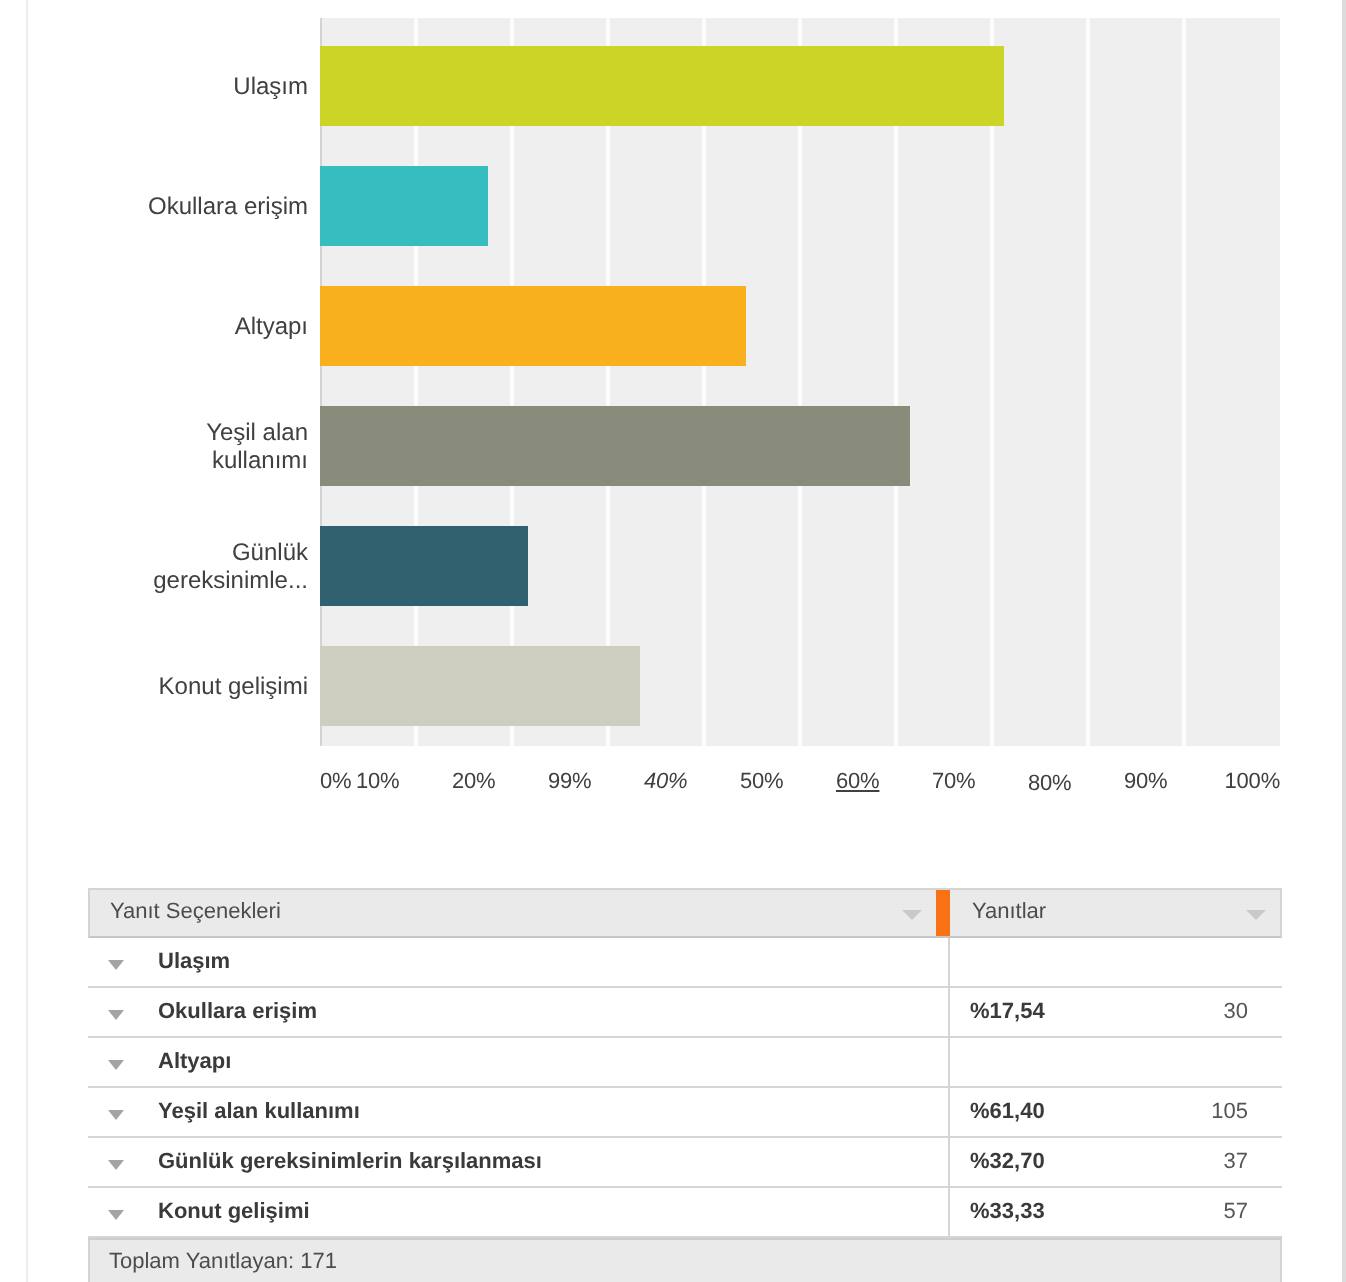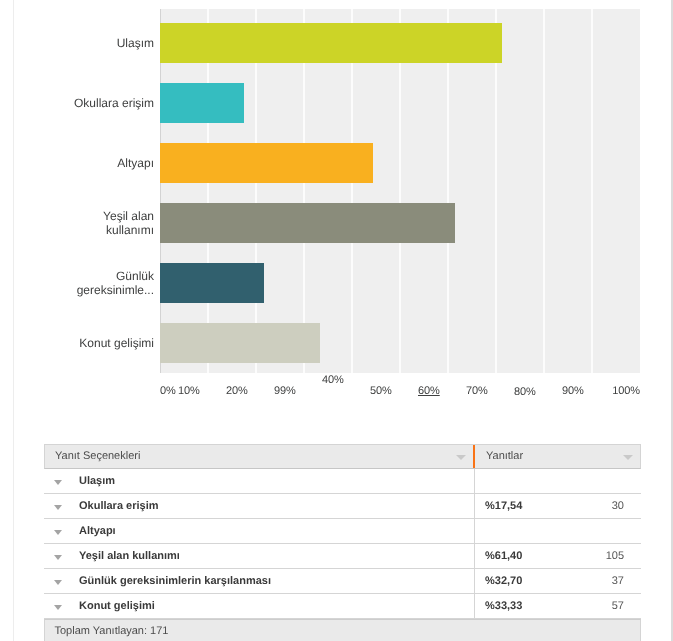--- a/index.html
+++ b/index.html
@@ -12,21 +12,21 @@
   .gridline{position:absolute;top:0;bottom:0;width:2px;}
   .yaxis{position:absolute;left:0;top:0;bottom:0;width:1px;}
   .bar{position:absolute;height:40px;}
   .barlabel{position:absolute;left:0;width:154px;text-align:right;font-size:12px;line-height:14px;}
   .barlabel span{display:inline-block;max-width:81px;}
   .xtick{position:absolute;font-size:11px;letter-spacing:-0.1px;text-align:left;}
   
   #tbl{position:absolute;left:44px;top:443.6px;width:597px;}
   .thead{position:relative;display:flex;height:25px;background:#eaeaea;border:1px solid #d4d4d4;border-bottom:1px solid #c6c6c6;box-sizing:border-box;}
   .th{position:relative;display:flex;align-items:center;font-size:11px;color:#4c4c4c;box-sizing:border-box;height:100%;}
-  .th1{width:430px;padding-left:10px;border-right:2px solid #f97316;}
+  .th1{width:430px;padding-left:10px;border-right:7px solid #f97316;}
   .th2{flex:1;padding-left:11px;}
   .caret{position:absolute;width:0;height:0;border-left:5.2px solid transparent;border-right:5.2px solid transparent;border-top:5px solid #c9c9c9;}
   .caret.c-a{right:7.4px;top:10px;}
   .trow{position:relative;display:flex;height:25px;box-sizing:border-box;background:#fff;}
   .trow:after{content:"";position:absolute;left:0;right:0;bottom:0;height:1px;background:#d5d5d5;}
   .c1{width:431px;position:relative;display:flex;align-items:center;box-sizing:border-box;border-right:1px solid #d5d5d5;}
   .exp{position:absolute;left:9.6px;top:11.8px;width:0;height:0;border-left:4.4px solid transparent;border-right:4.4px solid transparent;border-top:5px solid #a4a4a4;}
   .rl{font-size:11px;font-weight:bold;color:#3a3a3a;margin-left:35px;}
   .c2{flex:1;position:relative;display:flex;align-items:center;box-sizing:border-box;}
   .pc{font-size:11px;font-weight:bold;color:#3a3a3a;margin-left:10px;}
@@ -77,21 +77,21 @@
         </div>
         <div class="barlabel" style="top: 325px; height: 36px; display: flex; align-items: center; justify-content: flex-end; color: rgb(63, 64, 64);">
           <span>Konut gelişimi</span>
         </div>
       </div>
     <div id="xaxis">
         <div class="xtick" style="left: 160px; width: 60px; top: 385px; color: rgb(63, 64, 64); text-align: left;">0%</div>
         <div class="xtick" style="left: 178px; width: 60px; top: 385px; color: rgb(63, 64, 64);">10%</div>
         <div class="xtick" style="left: 226px; width: 60px; top: 385px; color: rgb(63, 64, 64);">20%</div>
         <div class="xtick" style="left: 274px; width: 60px; top: 385px; color: rgb(63, 64, 64);">99%</div>
-        <div class="xtick" style="left: 322px; width: 60px; top: 374px; color: rgb(63, 64, 64);">40%</div>
+        <div class="xtick" style="left: 322px; width: 60px; top: 385px; color: rgb(63, 64, 64); font-style: italic;">40%</div>
         <div class="xtick" style="left: 370px; width: 60px; top: 385px; color: rgb(63, 64, 64);">50%</div>
         <div class="xtick" style="left: 418px; width: 60px; top: 385px; color: rgb(63, 64, 64); text-decoration: underline;">60%</div>
         <div class="xtick" style="left: 466px; width: 60px; top: 385px; color: rgb(63, 64, 64);">70%</div>
         <div class="xtick" style="left: 514px; width: 60px; top: 386px; color: rgb(63, 64, 64);">80%</div>
         <div class="xtick" style="left: 562px; width: 60px; top: 385px; color: rgb(63, 64, 64);">90%</div>
         <div class="xtick" style="left: 580px; width: 60px; top: 385px; color: rgb(63, 64, 64); text-align: right;">100%</div>
       </div>
   </div>
 
   <div id="tbl">

